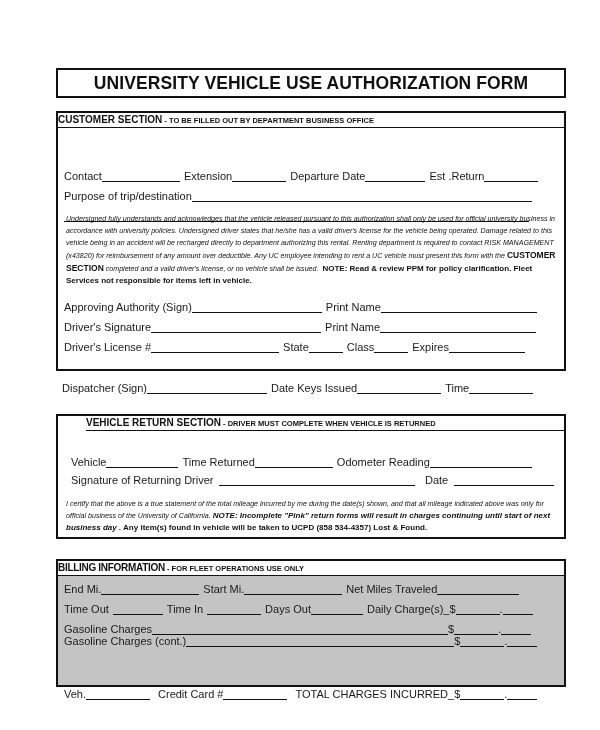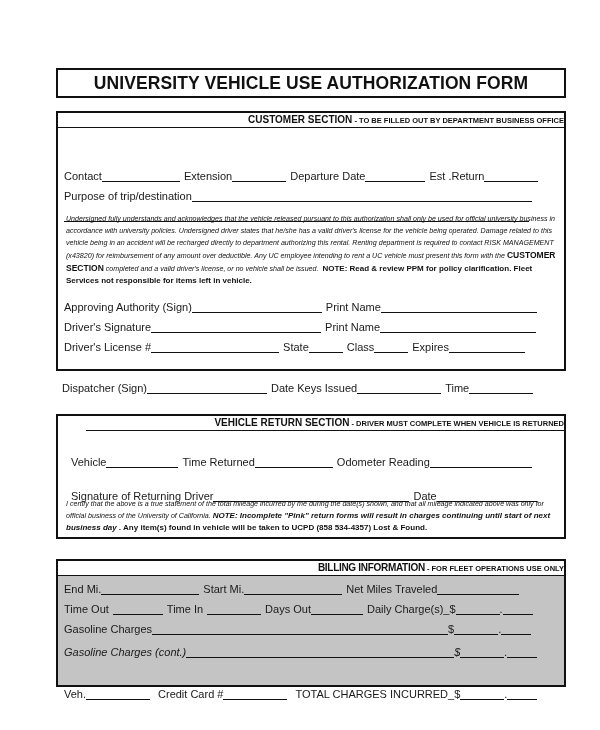--- a/index.html
+++ b/index.html
@@ -2,21 +2,21 @@
 <html><head>
 <meta charset="utf-8">
 <style>
   * { box-sizing: border-box; margin: 0; padding: 0; }
   html, body { width: 600px; height: 730px; background: #ffffff; overflow: hidden; }
   body { font-family: "Liberation Sans", sans-serif; color: #1a1a1a; position: relative; }
   .page { position: absolute; left: 0; top: 0; width: 496px; height: 730px; background: #fff; }
   .box { position: absolute; left: 56px; width: 510px; border: 2px solid #111; }
   .title-box { top: 68px; height: 30px; display: flex; align-items: center; justify-content: center; }
   .title { font-weight: bold; font-size: 17.5px; letter-spacing: 0.1px; color: #111; }
-  .sec-header { height: 15px; border-bottom: 1.5px solid #111; text-align: right; font-size: 10px; font-weight: bold; line-height: 14px; color: #111; background: #fff; }
+  .sec-header { height: 15px; border-bottom: 1.5px solid #111; text-align: left; font-size: 10px; font-weight: bold; line-height: 14px; color: #111; background: #fff; }
   .sec-header .sub { font-size: 7.5px; }
   .row { position: absolute; left: 6px; right: 6px; font-size: 11px; white-space: nowrap; display: flex; align-items: flex-end; height: 14px; }
   .lbl { color: #1a1a1a; }
   .line { display: inline-block; border-bottom: 1.2px solid #111; height: 11px; margin-right: 4px; }
   .fine { position: absolute; left: 8px; right: 6px; font-size: 7.1px; font-style: italic; line-height: 12px; color: #111; }
   .fine b { font-style: normal; font-size: 8.5px; }
   .fine .bold-i { font-weight: bold; font-style: italic; font-size: 8px; }
   .fine .bold-n { font-weight: bold; font-style: normal; font-size: 8px; }
   .customer-box { top: 111px; height: 260px; }
   .return-box { top: 414px; height: 125px; padding-left: 28px; }
@@ -105,21 +105,21 @@
 
     <div class="row" style="top:38px; left:13px;">
       <span class="lbl">Vehicle</span>
       <span class="line" style="width:72px;"></span>
       <span class="lbl">Time Returned</span>
       <span class="line" style="width:78px;"></span>
       <span class="lbl">Odometer Reading</span>
       <span class="line" style="width:102px;"></span>
     </div>
 
-    <div class="row" style="top:72px; left:13px;">
+    <div class="row" style="top:56px; left:13px;justify-content:space-between;">
       <span class="lbl">Signature of Returning Driver</span>
       <span class="line" style="width:196px;"></span>
       <span class="lbl">Date</span>
       <span class="line" style="width:100px;"></span>
     </div>
 
     <div class="fine" style="top:82px;">
       <span>I certify that the above is a true statement of the total mileage incurred by me during the date(s) shown, and that all mileage indicated above was only for official business of the University of California.   </span><span class="bold-i">NOTE:  Incomplete "Pink" return forms will result in charges continuing until start of next business day .</span><span class="bold-n">   Any item(s) found in vehicle will be taken to UCPD (858 534-4357) Lost &amp; Found.</span>
     </div>
   </div>
@@ -153,21 +153,21 @@
 
     <div class="row" style="top:60px;">
       <span class="lbl">Gasoline Charges</span>
       <span class="line" style="width:296px; margin-right:0;"></span>
       <span class="lbl">$</span>
       <span class="line" style="width:44px; margin-right:0;"></span>
       <span class="lbl">.</span>
       <span class="line" style="width:30px;"></span>
     </div>
 
-    <div class="row" style="top:83px;font-style:italic;">
+    <div class="row" style="top:72px;">
       <span class="lbl">Gasoline Charges (cont.)</span>
       <span class="line" style="width:268px; margin-right:0;"></span>
       <span class="lbl">$</span>
       <span class="line" style="width:44px; margin-right:0;"></span>
       <span class="lbl">.</span>
       <span class="line" style="width:30px;"></span>
     </div>
 
     <div class="row" style="top:100px;margin-top:25px;">
       <span class="lbl">Veh.</span>

